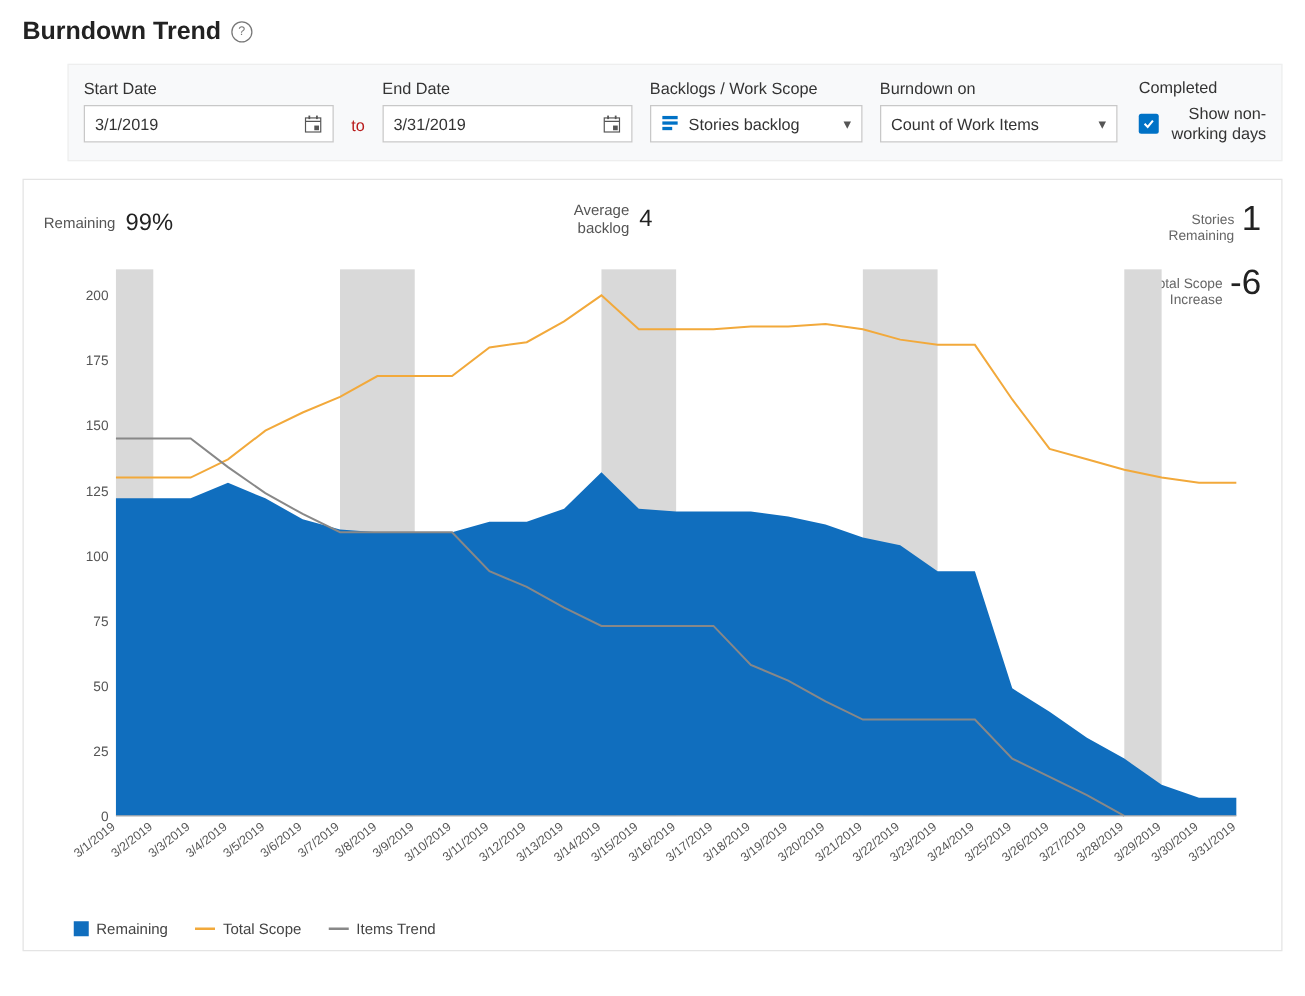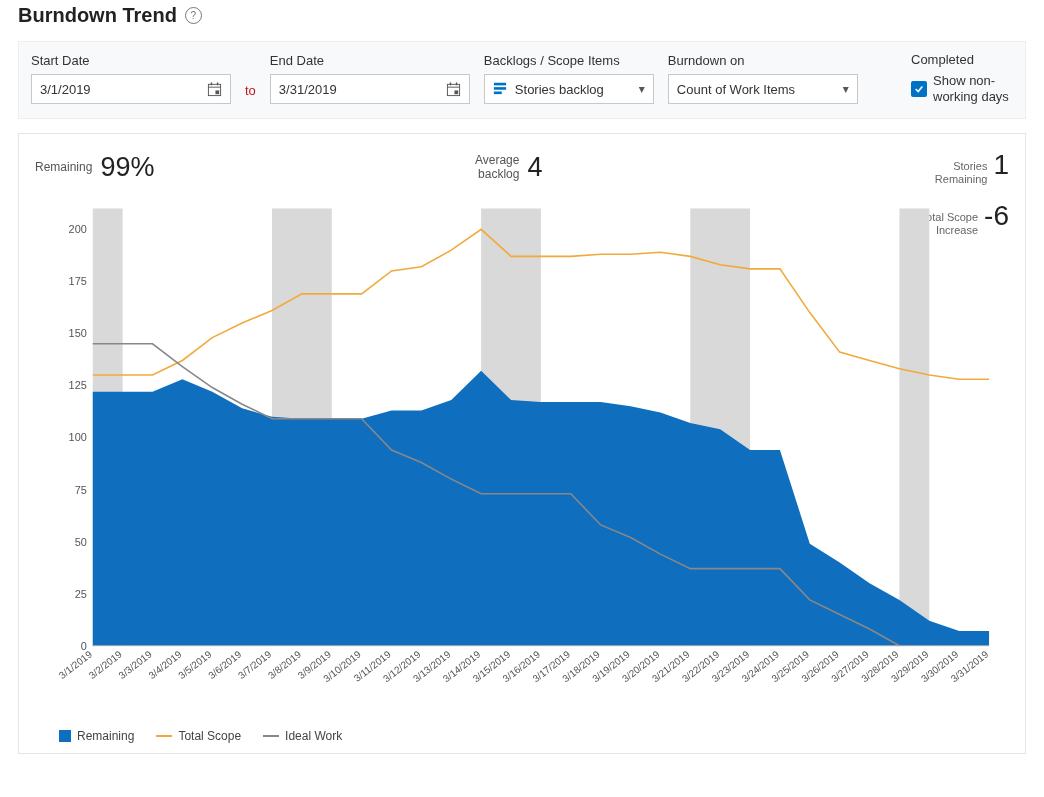--- a/index.html
+++ b/index.html
@@ -1,40 +1,40 @@
 <!DOCTYPE html>
 <html><head>
 <meta charset="utf-8">
 <style>
   html,body{margin:0;padding:0;font-family:"Segoe UI",Arial,sans-serif;color:#333;background:#fff;font-size:13px;}
-  .page{width:1044px;box-sizing:border-box;padding:4px 18px 12px 18px;}
+  .page{width:1044px;box-sizing:border-box;padding:14px 18px 12px 18px;}
   .title-row{display:flex;align-items:center;gap:8px;}
   .title{font-size:20px;font-weight:600;color:#222;}
   .help-icon{width:15px;height:15px;border:1px solid #777;border-radius:50%;display:inline-flex;align-items:center;justify-content:center;font-size:10px;color:#777;line-height:1;}
-  .filter-bar{background:#f8f9fa;border:1px solid #eee;margin-top:14px;padding:10px 12px 14px 12px;display:flex;align-items:flex-end;gap:14px;}
+  .filter-bar{background:#f8f9fa;border:1px solid #eee;margin-top:14px;padding:10px 12px 14px 12px;display:flex;align-items:flex-end;gap:14px;margin-left:36px;}
   .filter-col{display:flex;flex-direction:column;gap:6px;}
   .filter-col .lbl{font-size:13px;color:#333;}
   .filter-col.adv{margin-left:auto;}
   .date-input{width:200px;height:30px;border:1px solid #c8c8c8;background:#fff;display:flex;align-items:center;justify-content:space-between;padding:0 8px;box-sizing:border-box;font-size:13px;}
   .cal-icon{width:15px;height:15px;display:inline-block;}
   .cal-icon svg{width:100%;height:100%;}
   .to-label{padding-bottom:6px;font-size:13px;color:#b91c1c;}
   .select-input{height:30px;border:1px solid #c8c8c8;background:#fff;display:flex;align-items:center;gap:8px;padding:0 8px;box-sizing:border-box;font-size:13px;}
   .select-input .chev{margin-left:auto;font-size:12px;color:#555;}
   .stories-icon{color:#0072c6;font-size:13px;}
-  .check-wrap{display:flex;align-items:center;gap:6px;}
+  .check-wrap{display:flex;align-items:center;gap:6px;text-align:right;}
   .checkbox{width:16px;height:16px;background:#0072c6;border-radius:2px;display:inline-flex;align-items:center;justify-content:center;}
   .checkbox svg{width:10px;height:10px;stroke:#fff;stroke-width:2;fill:none;}
   .check-text{font-size:13px;line-height:1.2;width:80px;}
   .chart-box{border:1px solid #e4e4e4;margin-top:14px;padding:12px 16px 10px 16px;position:relative;}
   .range-label{font-size:12px;color:#666;}
   .stats-row{display:flex;align-items:flex-end;margin-top:6px;}
   .stat-block{display:flex;align-items:center;gap:8px;}
   .stat-block .slabel{font-size:12px;color:#555;line-height:1.15;text-align:right;}
-  .stat-block .sval{font-size:27px;font-weight:400;color:#222;}
+  .stat-block .sval{font-size:19px;font-weight:400;color:#222;}
   .stat-right{position:absolute;right:16px;top:10px;display:flex;flex-direction:column;align-items:flex-end;gap:10px;}
   .stat-r{display:flex;align-items:center;gap:6px;}
   .stat-r .rlabel{font-size:11px;color:#666;text-align:right;line-height:1.15;margin-top:16px;}
   .stat-r .rval{font-size:28px;color:#222;}
   
   .plot{position:relative;height:480px;margin-top:18px;margin-left:20px;margin-right:10px;}
   .plot svg{width:100%;height:100%;overflow:visible;}
   .legend{display:flex;gap:22px;align-items:center;margin-top:48px;margin-left:24px;font-size:12px;color:#444;}
   .legend .li{display:flex;align-items:center;gap:6px;}
   .swatch-box{width:12px;height:12px;background:#106ebe;}
@@ -77,21 +77,21 @@
               <rect x="1.5" y="2.5" width="13" height="12" fill="none" stroke="#555"></rect>
               <line x1="1.5" y1="5.5" x2="14.5" y2="5.5" stroke="#555"></line>
               <rect x="4" y="0.5" width="1.5" height="3" fill="#555"></rect>
               <rect x="10.5" y="0.5" width="1.5" height="3" fill="#555"></rect>
               <rect x="9" y="9" width="4" height="4" fill="#555"></rect>
             </svg>
         </span>
       </div>
     </div>
     <div class="filter-col">
-      <span class="lbl">Backlogs / Scope Items</span>
+      <span class="lbl">Backlogs / Work Scope</span>
       <div class="select-input" style="width:170px">
         <span class="stories-icon">
           <svg width="14" height="14" viewBox="0 0 16 16">
               <rect x="1" y="2" width="14" height="3" fill="#0072c6"></rect>
               <rect x="1" y="7" width="14" height="3" fill="#0072c6"></rect>
               <rect x="1" y="12" width="9" height="3" fill="#0072c6"></rect>
             </svg>
         </span>
         <span>Stories backlog</span>
         <span class="chev">▾</span>
@@ -205,17 +205,17 @@
       <div class="li">
           <span class="swatch-box"></span>
           <span>Remaining</span>
         </div>
       <div class="li">
           <span class="swatch-line clr-scope"></span>
           <span>Total Scope</span>
         </div>
       <div class="li">
           <span class="swatch-line clr-ideal"></span>
-          <span>Ideal Work</span>
+          <span>Items Trend</span>
         </div>
     </div>
   </div>
 </div>
 
 </body></html>

